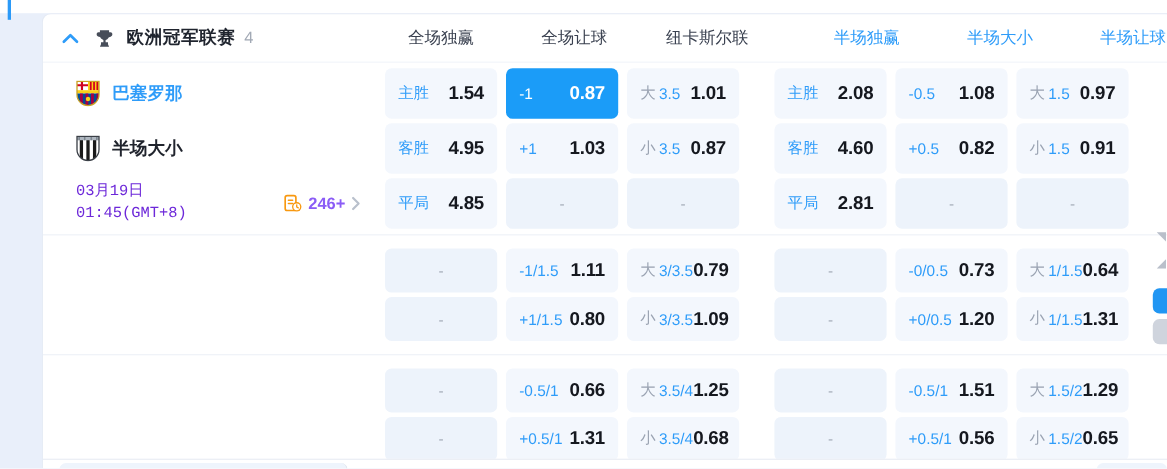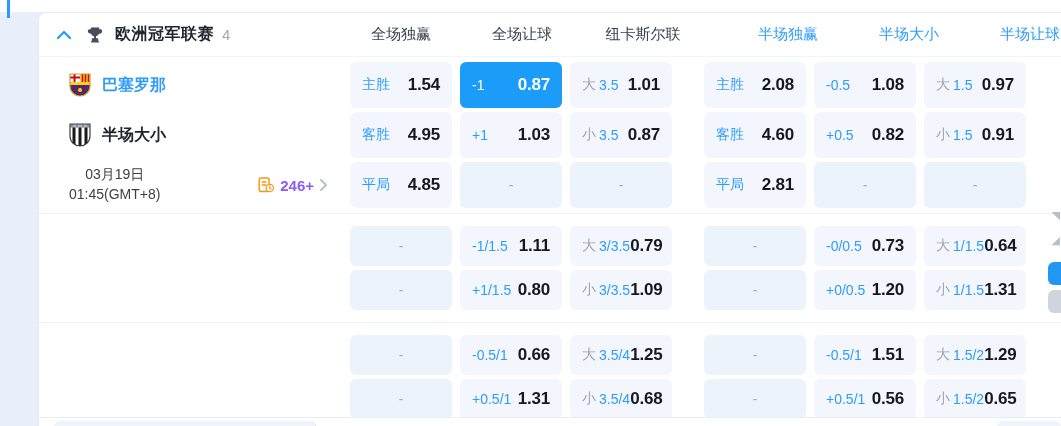--- a/index.html
+++ b/index.html
@@ -38,21 +38,21 @@
   .row:last-child { margin-bottom:0; }
   .section.s1 .row { height:46px; }
   .section.s2 .row, .section.s3 .row { height:40px; }
 
   .left-col { width:311px; flex:none; display:flex; align-items:center; padding-left:30px; padding-right:22px; }
   .left-team { display:flex; align-items:center; }
   .crest { width:22px; height:24px; margin-right:11px; flex:none; }
   .tname { font-size:16px; font-weight:700; color:#20242d; }
   .tname.home { color:#2e9cf9; }
   .left-meta { display:flex; width:100%; align-items:center; justify-content:space-between; }
-  .date { text-align:center; color:#404040; font-size:14px; line-height:1.4; }
+  .date { text-align:left; color:#6d28d9; font-size:14px; line-height:1.4;font-family:Liberation Mono, monospace; }
   .markets { display:flex; align-items:center; gap:5px; cursor:pointer; }
   .markets .mcount { color:#8b5cf6; font-size:15px; font-weight:600; }
 
   .cells { display:flex; gap:8px; flex:none;justify-content:space-between; }
   .cell {
     width:102px; border-radius:6px; background:#f3f7fd; cursor:pointer;
     display:flex; align-items:center; justify-content:space-between; padding:0 12px;
   }
   .cell:nth-child(4) { margin-left:24px; }
   .cell.empty { background:#edf3fb; justify-content:center; cursor:default; }

